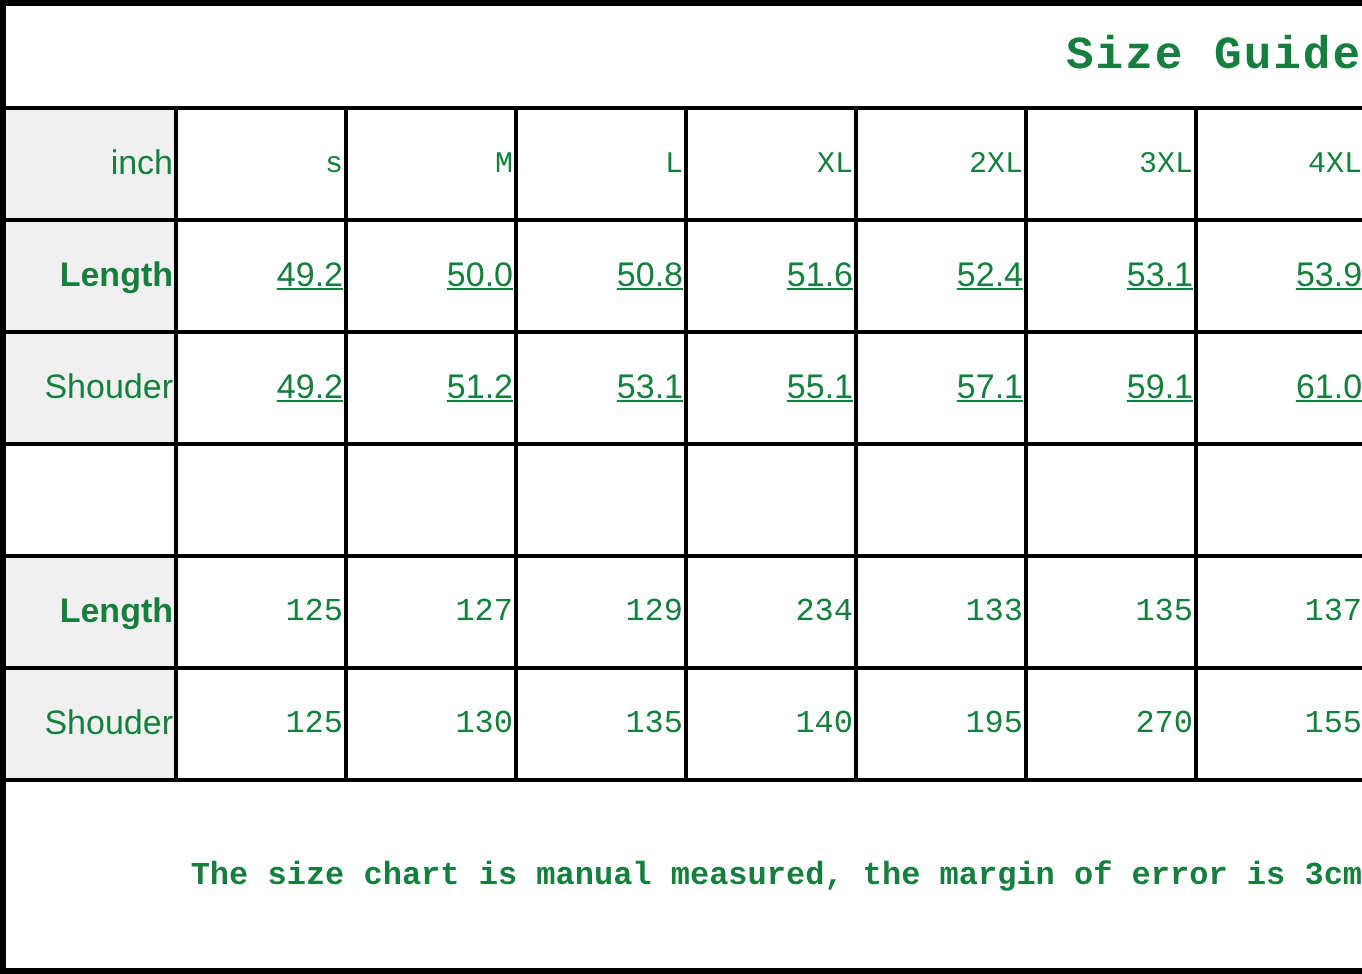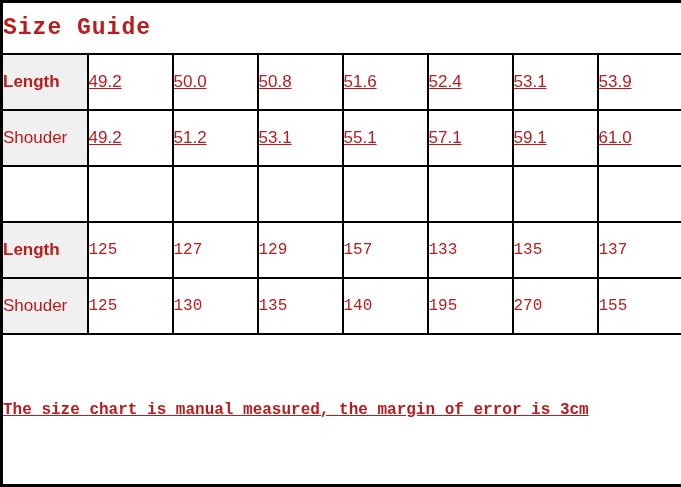--- a/index.html
+++ b/index.html
@@ -10,26 +10,26 @@
   .size-table {
     width: 681px;
     height: 487px;
     border-collapse: collapse;
     table-layout: fixed;
     border: 3px solid #000000;
     box-sizing: border-box;
   }
   .size-table td {
     border: 2px solid #000000;
-    text-align: left;
+    text-align: right;
     vertical-align: middle;
     padding: 0;
     overflow: hidden;
     white-space: nowrap;
-    color: #b91c1c;
+    color: #15803d;
     background: #ffffff;
   }
   tr.title-row td {
     height: 50px;
     font-family: "Liberation Mono", "DejaVu Sans Mono", monospace;
     font-weight: bold;
     font-size: 23px;
     letter-spacing: 1px;
   }
   tr.data-row td { height: 54px; }
@@ -51,21 +51,20 @@
   }
   td.num-mono {
     font-family: "Liberation Mono", "DejaVu Sans Mono", monospace;
     font-size: 16px;
   }
   td.empty-cell { background: #ffffff; }
   tr.footer-row td {
     font-family: "Liberation Mono", "DejaVu Sans Mono", monospace;
     font-weight: bold;
     font-size: 16px;
-    text-decoration: underline;
   }
 </style>
 </head>
 <body>
 
 <table class="size-table">
   <colgroup>
     <col style="width:86px">
     <col style="width:85px">
       <col style="width:85px">
@@ -74,20 +73,30 @@
       <col style="width:85px">
       <col style="width:85px">
       <col style="width:85px">
   </colgroup>
 
   <tbody>
       <tr class="title-row">
     <td colspan="8">Size Guide</td>
   </tr>
 
+  <tr class="data-row">
+    <td class="label-cell">inch</td>
+    <td class="size-cell">s</td>
+    <td class="size-cell">M</td>
+    <td class="size-cell">L</td>
+    <td class="size-cell">XL</td>
+    <td class="size-cell">2XL</td>
+    <td class="size-cell">3XL</td>
+    <td class="size-cell">4XL</td>
+  </tr>
 
   <tr class="data-row">
     <td class="label-cell bold">Length</td>
     <td class="num-sans">49.2</td>
     <td class="num-sans">50.0</td>
     <td class="num-sans">50.8</td>
     <td class="num-sans">51.6</td>
     <td class="num-sans">52.4</td>
     <td class="num-sans">53.1</td>
     <td class="num-sans">53.9</td>
@@ -114,21 +123,21 @@
     <td class="empty-cell"></td>
     <td class="empty-cell"></td>
   </tr>
 
 
   <tr class="data-row">
     <td class="label-cell bold">Length</td>
     <td class="num-mono">125</td>
     <td class="num-mono">127</td>
     <td class="num-mono">129</td>
-    <td class="num-mono">157</td>
+    <td class="num-mono">234</td>
     <td class="num-mono">133</td>
     <td class="num-mono">135</td>
     <td class="num-mono">137</td>
   </tr>
 
   <tr class="data-row">
     <td class="label-cell">Shouder</td>
     <td class="num-mono">125</td>
     <td class="num-mono">130</td>
     <td class="num-mono">135</td>

